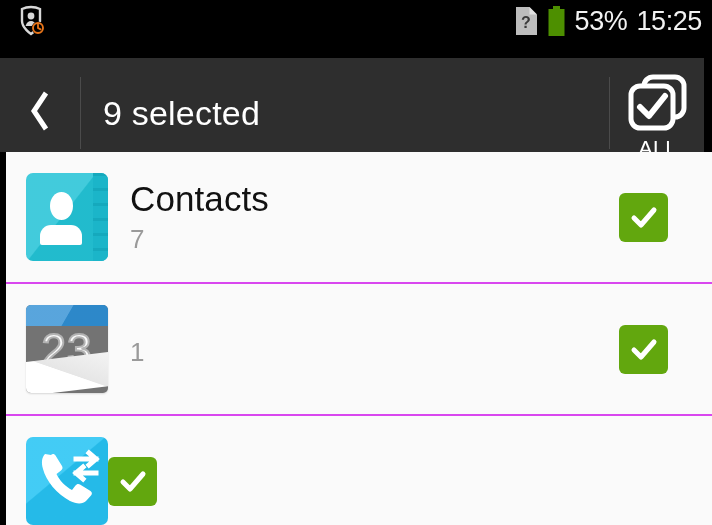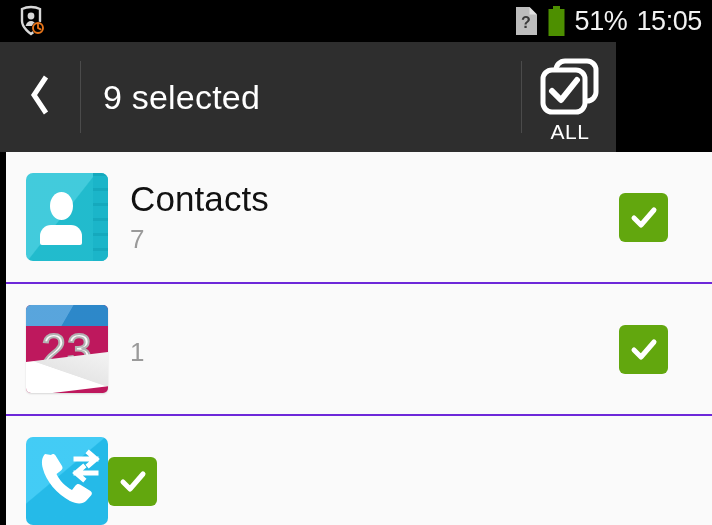--- a/index.html
+++ b/index.html
@@ -46,22 +46,22 @@
     font-size: 27px;
     line-height: 1;
     letter-spacing: -0.4px;
     white-space: nowrap;
   }
   .sbar-icon { display: block; }
 
   
   #action-bar {
     position: absolute;
-    left: 0; top: 42px;
-    width: 616px;
+    left: 0; top: 58px;
+    width: 704px;
     height: 110px;
     background: #2e2e2e;
     display: flex;
     align-items: center;
     box-sizing: border-box;
   }
   #back-button {
     width: 80px;
     height: 110px;
     display: flex;
@@ -129,21 +129,21 @@
   }
   .list-row {
     position: relative;
     height: 132px;
     display: flex;
     align-items: center;
     box-sizing: border-box;
     padding-left: 26px;
     padding-right: 20px;
     background: #fafafa;
-    border-bottom: 2px solid #6d28d9;
+    border-bottom: 2px solid #d946ef;
   }
   .row-icon {
     width: 82px;
     height: 88px;
     flex: 0 0 auto;
     position: relative;
   }
   .row-texts {
     flex: 1 1 auto;
     padding-left: 22px;
@@ -218,21 +218,21 @@
     left: 14px; top: 52px;
     width: 42px; height: 20px;
     border-radius: 11px 11px 2px 2px;
     background: #ffffff;
   }
 
   
   .icon-calendar {
     width: 82px; height: 88px;
     border-radius: 5px;
-    background: #be185d;
+    background: #737373;
     overflow: hidden;
     position: relative;
     box-shadow: 0 1px 2px rgba(0,0,0,0.14);
   }
   .icon-calendar .cal-top {
     position: absolute;
     left: 0; top: 0;
     width: 100%; height: 21px;
     background: #2f8fd4;
   }
@@ -303,22 +303,22 @@
           <path d="M14.5 1 L22 8.5 L14.5 8.5 Z" fill="#ffffff" opacity="0.55"></path>
           <text x="11" y="22" font-family="Liberation Sans, sans-serif" font-size="16" font-weight="bold" fill="#3a3a3a" text-anchor="middle">?</text>
         </svg>
       </span>
       <span>
         <svg class="sbar-icon" width="19" height="31" viewBox="0 0 19 31">
           <rect x="6" y="0" width="7" height="3.5" fill="#4d8f00"></rect>
           <rect x="1.5" y="3" width="16" height="27" fill="#4d8f00"></rect>
         </svg>
       </span>
-      <span class="status-text">51%</span>
-      <span class="status-text">15:05</span>
+      <span class="status-text">53%</span>
+      <span class="status-text">15:25</span>
     </div>
   </div>
 
   <div id="action-bar">
 
     <div id="back-button">
       <span>
         <svg width="26" height="44" viewBox="0 0 26 44">
           <path d="M19 4 L7 22 L19 40" fill="none" stroke="#ffffff" stroke-width="5" stroke-linecap="butt" stroke-linejoin="miter"></path>
         </svg>

